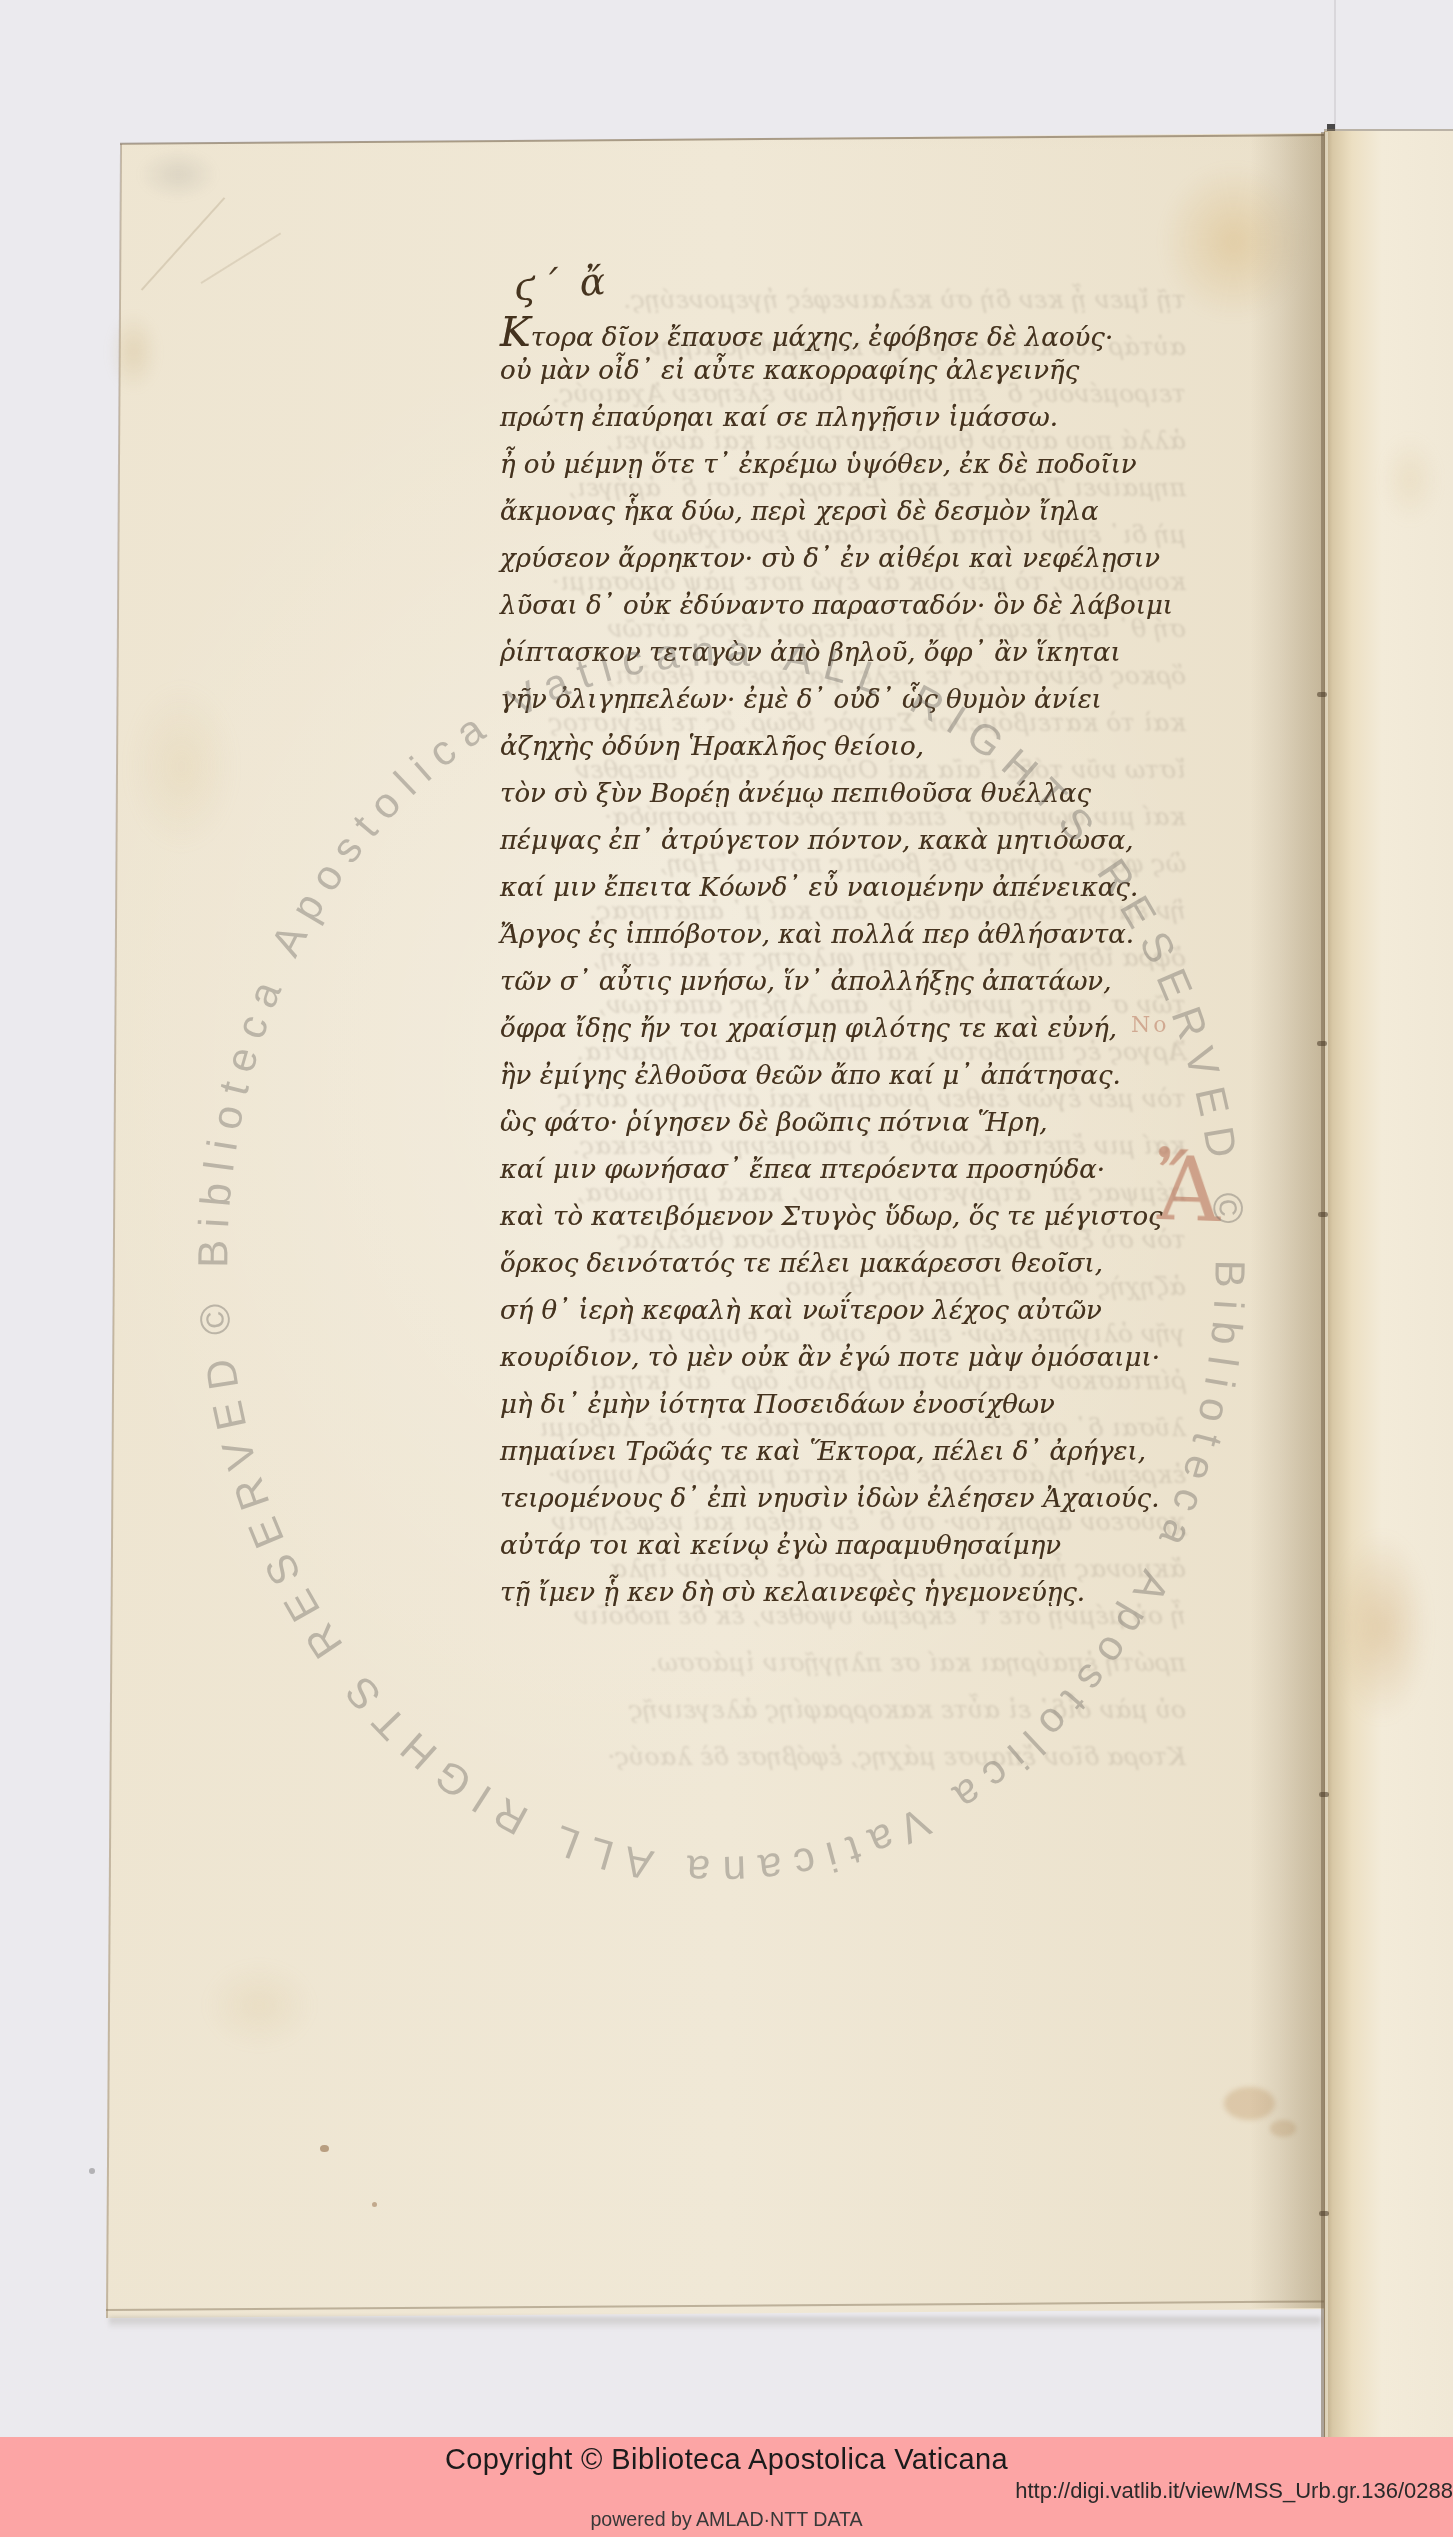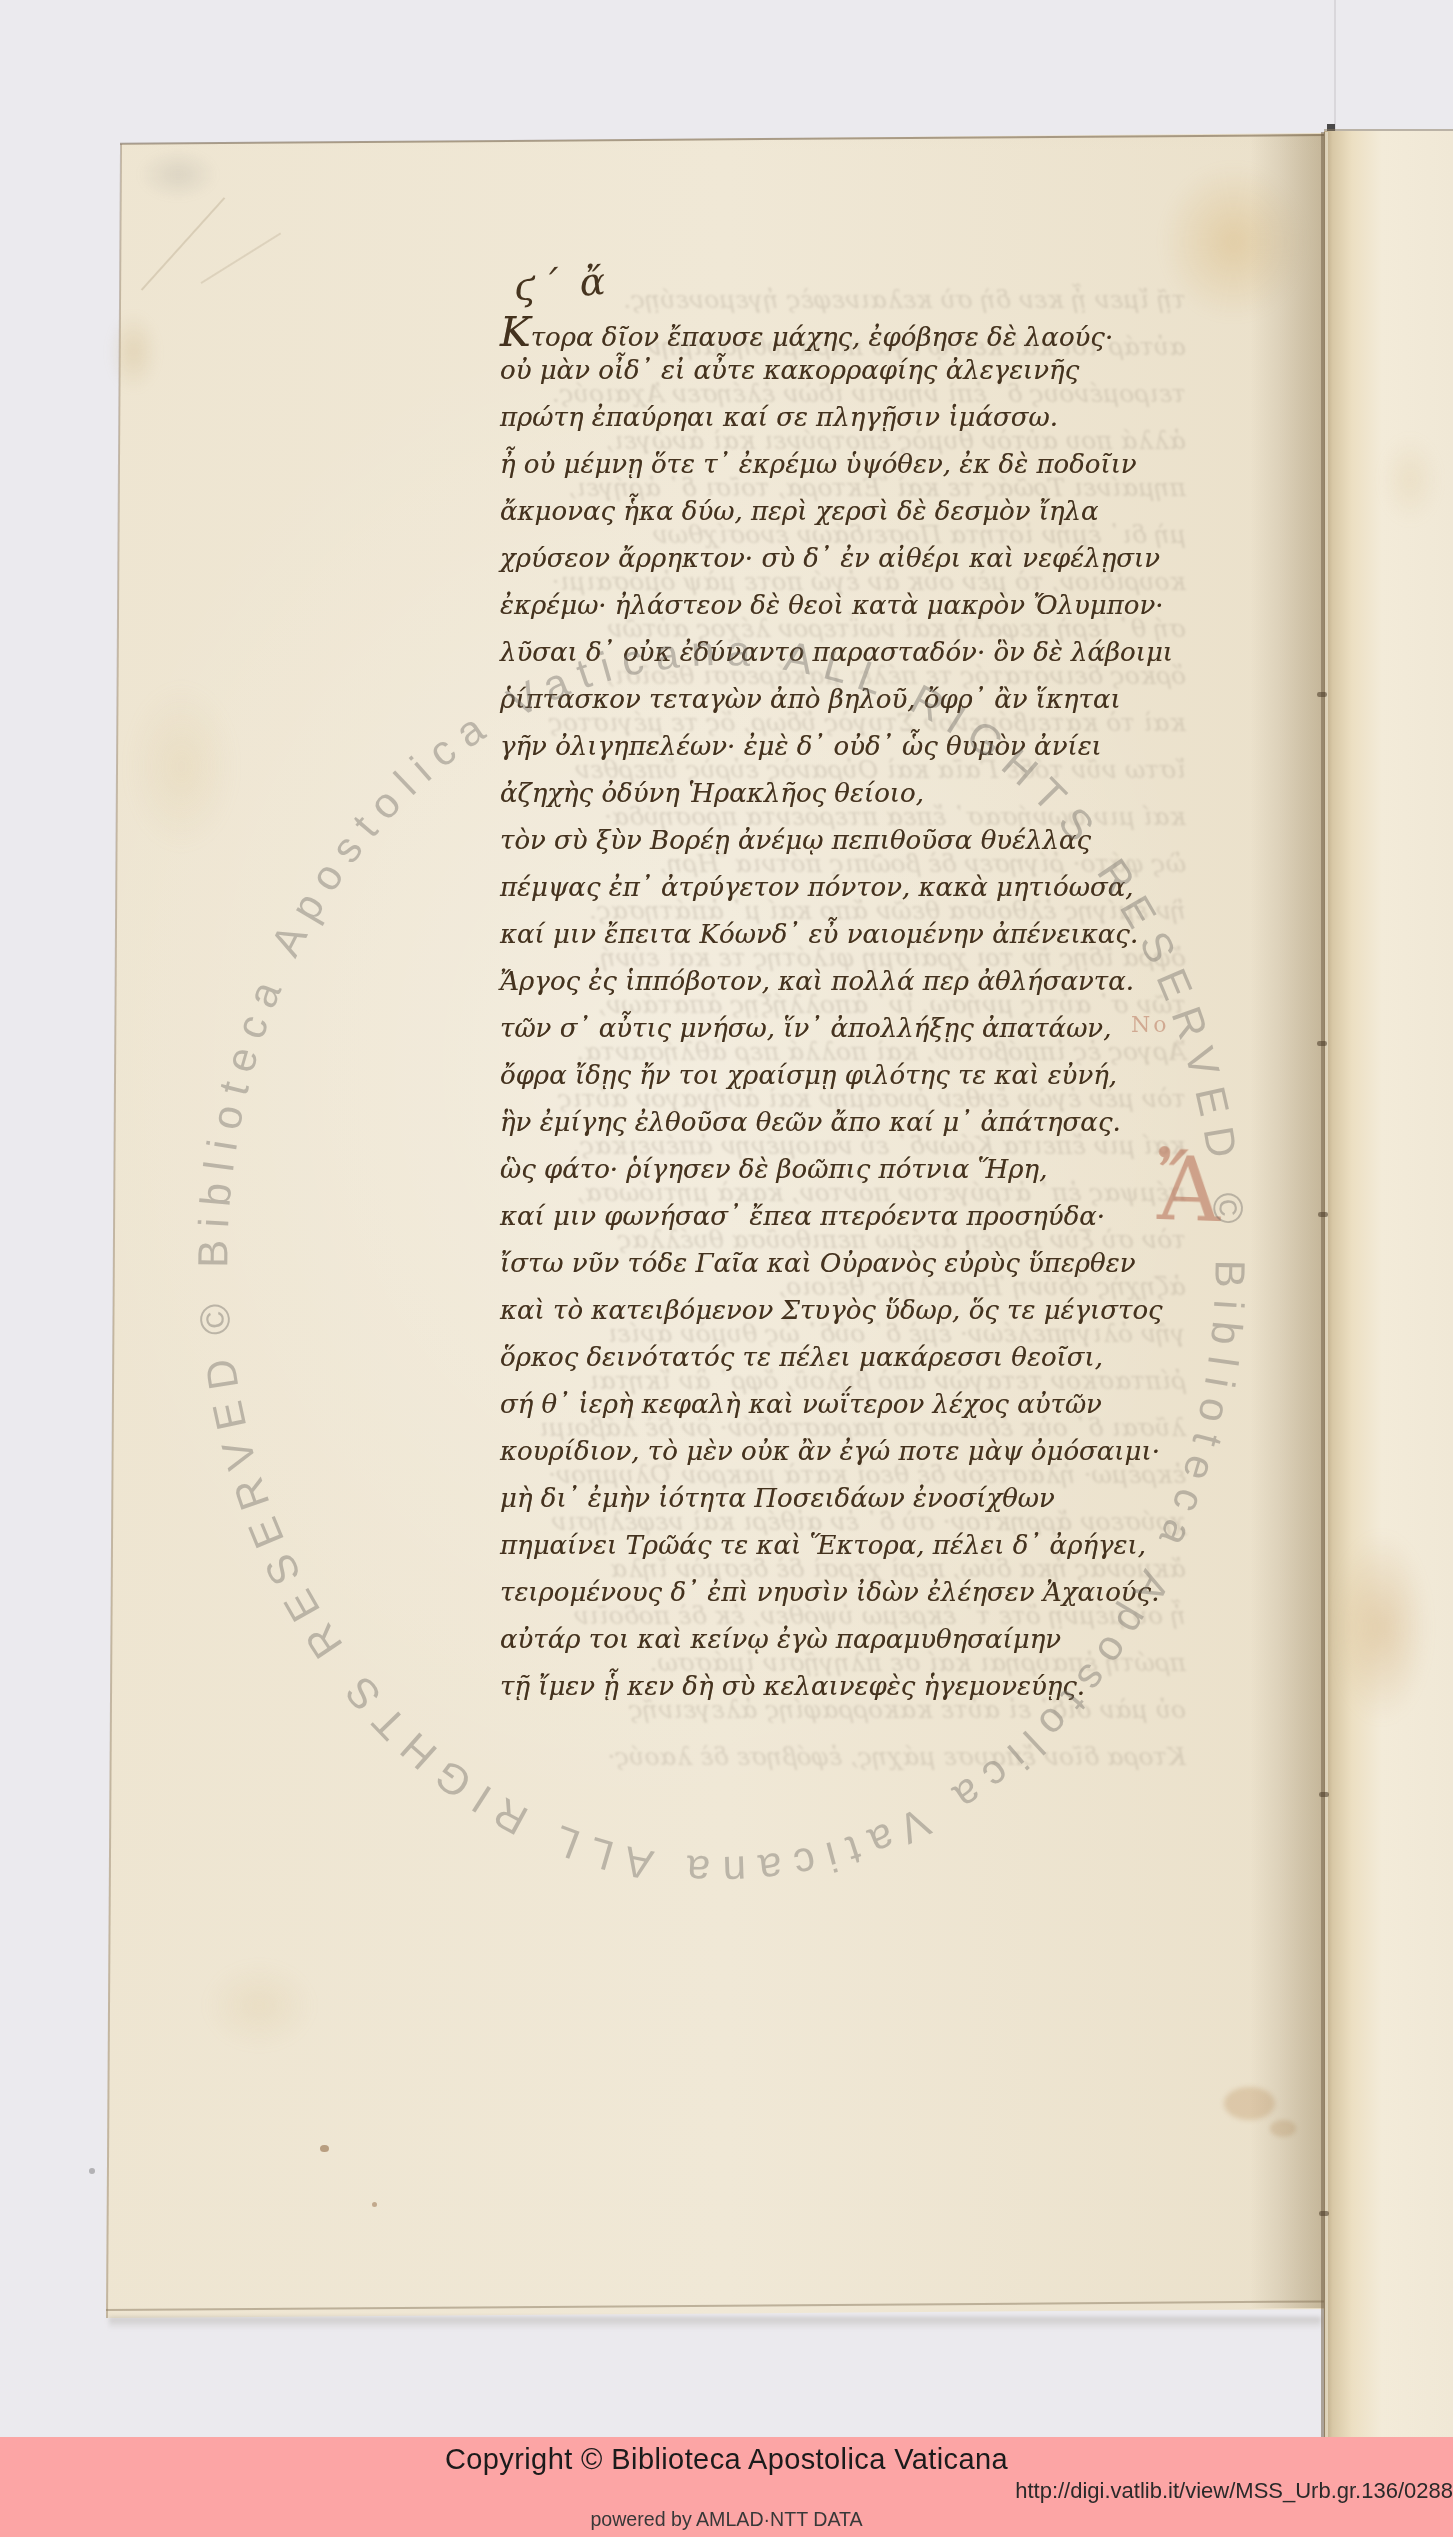--- a/index.html
+++ b/index.html
@@ -148,35 +148,33 @@
   <div class="red-letter">Ἄ</div>
 
   <div class="heading-mark">ϛ΄ ἄ</div>
   <div class="text-block" id="text-block">
       <div class="ms-line">Κτορα δῖον ἔπαυσε μάχης, ἐφόβησε δὲ λαούς·</div>
       <div class="ms-line">οὐ μὰν οἶδ᾽ εἰ αὖτε κακορραφίης ἀλεγεινῆς</div>
       <div class="ms-line">πρώτη ἐπαύρηαι καί σε πληγῇσιν ἱμάσσω.</div>
       <div class="ms-line">ἦ οὐ μέμνῃ ὅτε τ᾽ ἐκρέμω ὑψόθεν, ἐκ δὲ ποδοῖιν</div>
       <div class="ms-line">ἄκμονας ἧκα δύω, περὶ χερσὶ δὲ δεσμὸν ἴηλα</div>
       <div class="ms-line">χρύσεον ἄρρηκτον· σὺ δ᾽ ἐν αἰθέρι καὶ νεφέλῃσιν</div>
-      <div class="ms-line">ἐκρέμω· ἠλάστεον δὲ θεοὶ κατὰ μακρὸν Ὄλυμπον·</div>
       <div class="ms-line">λῦσαι δ᾽ οὐκ ἐδύναντο παρασταδόν· ὃν δὲ λάβοιμι</div>
       <div class="ms-line">ῥίπτασκον τεταγὼν ἀπὸ βηλοῦ, ὄφρ᾽ ἂν ἵκηται</div>
       <div class="ms-line">γῆν ὀλιγηπελέων· ἐμὲ δ᾽ οὐδ᾽ ὧς θυμὸν ἀνίει</div>
       <div class="ms-line">ἀζηχὴς ὀδύνη Ἡρακλῆος θείοιο,</div>
       <div class="ms-line">τὸν σὺ ξὺν Βορέῃ ἀνέμῳ πεπιθοῦσα θυέλλας</div>
       <div class="ms-line">πέμψας ἐπ᾽ ἀτρύγετον πόντον, κακὰ μητιόωσα,</div>
       <div class="ms-line">καί μιν ἔπειτα Κόωνδ᾽ εὖ ναιομένην ἀπένεικας.</div>
       <div class="ms-line">Ἄργος ἐς ἱππόβοτον, καὶ πολλά περ ἀθλήσαντα.</div>
       <div class="ms-line">τῶν σ᾽ αὖτις μνήσω, ἵν᾽ ἀπολλήξῃς ἀπατάων,</div>
       <div class="ms-line">ὄφρα ἴδῃς ἤν τοι χραίσμῃ φιλότης τε καὶ εὐνή,</div>
       <div class="ms-line">ἣν ἐμίγης ἐλθοῦσα θεῶν ἄπο καί μ᾽ ἀπάτησας.</div>
       <div class="ms-line">ὣς φάτο· ῥίγησεν δὲ βοῶπις πότνια Ἥρη,</div>
       <div class="ms-line">καί μιν φωνήσασ᾽ ἔπεα πτερόεντα προσηύδα·</div>
-      <div class="ms-line">ἴστω νῦν τόδε Γαῖα καὶ Οὐρανὸς εὐρὺς ὕπερθεν</div>
       <div class="ms-line">καὶ τὸ κατειβόμενον Στυγὸς ὕδωρ, ὅς τε μέγιστος</div>
       <div class="ms-line">ὅρκος δεινότατός τε πέλει μακάρεσσι θεοῖσι,</div>
       <div class="ms-line">σή θ᾽ ἱερὴ κεφαλὴ καὶ νωΐτερον λέχος αὐτῶν</div>
       <div class="ms-line">κουρίδιον, τὸ μὲν οὐκ ἂν ἐγώ ποτε μὰψ ὀμόσαιμι·</div>
       <div class="ms-line">μὴ δι᾽ ἐμὴν ἰότητα Ποσειδάων ἐνοσίχθων</div>
       <div class="ms-line">πημαίνει Τρῶάς τε καὶ Ἕκτορα, πέλει δ᾽ ἀρήγει,</div>
       <div class="ms-line">τειρομένους δ᾽ ἐπὶ νηυσὶν ἰδὼν ἐλέησεν Ἀχαιούς.</div>
       <div class="ms-line">αὐτάρ τοι καὶ κείνῳ ἐγὼ παραμυθησαίμην</div>
       <div class="ms-line">τῇ ἴμεν ᾗ κεν δὴ σὺ κελαινεφὲς ἡγεμονεύῃς.</div>
     </div>

